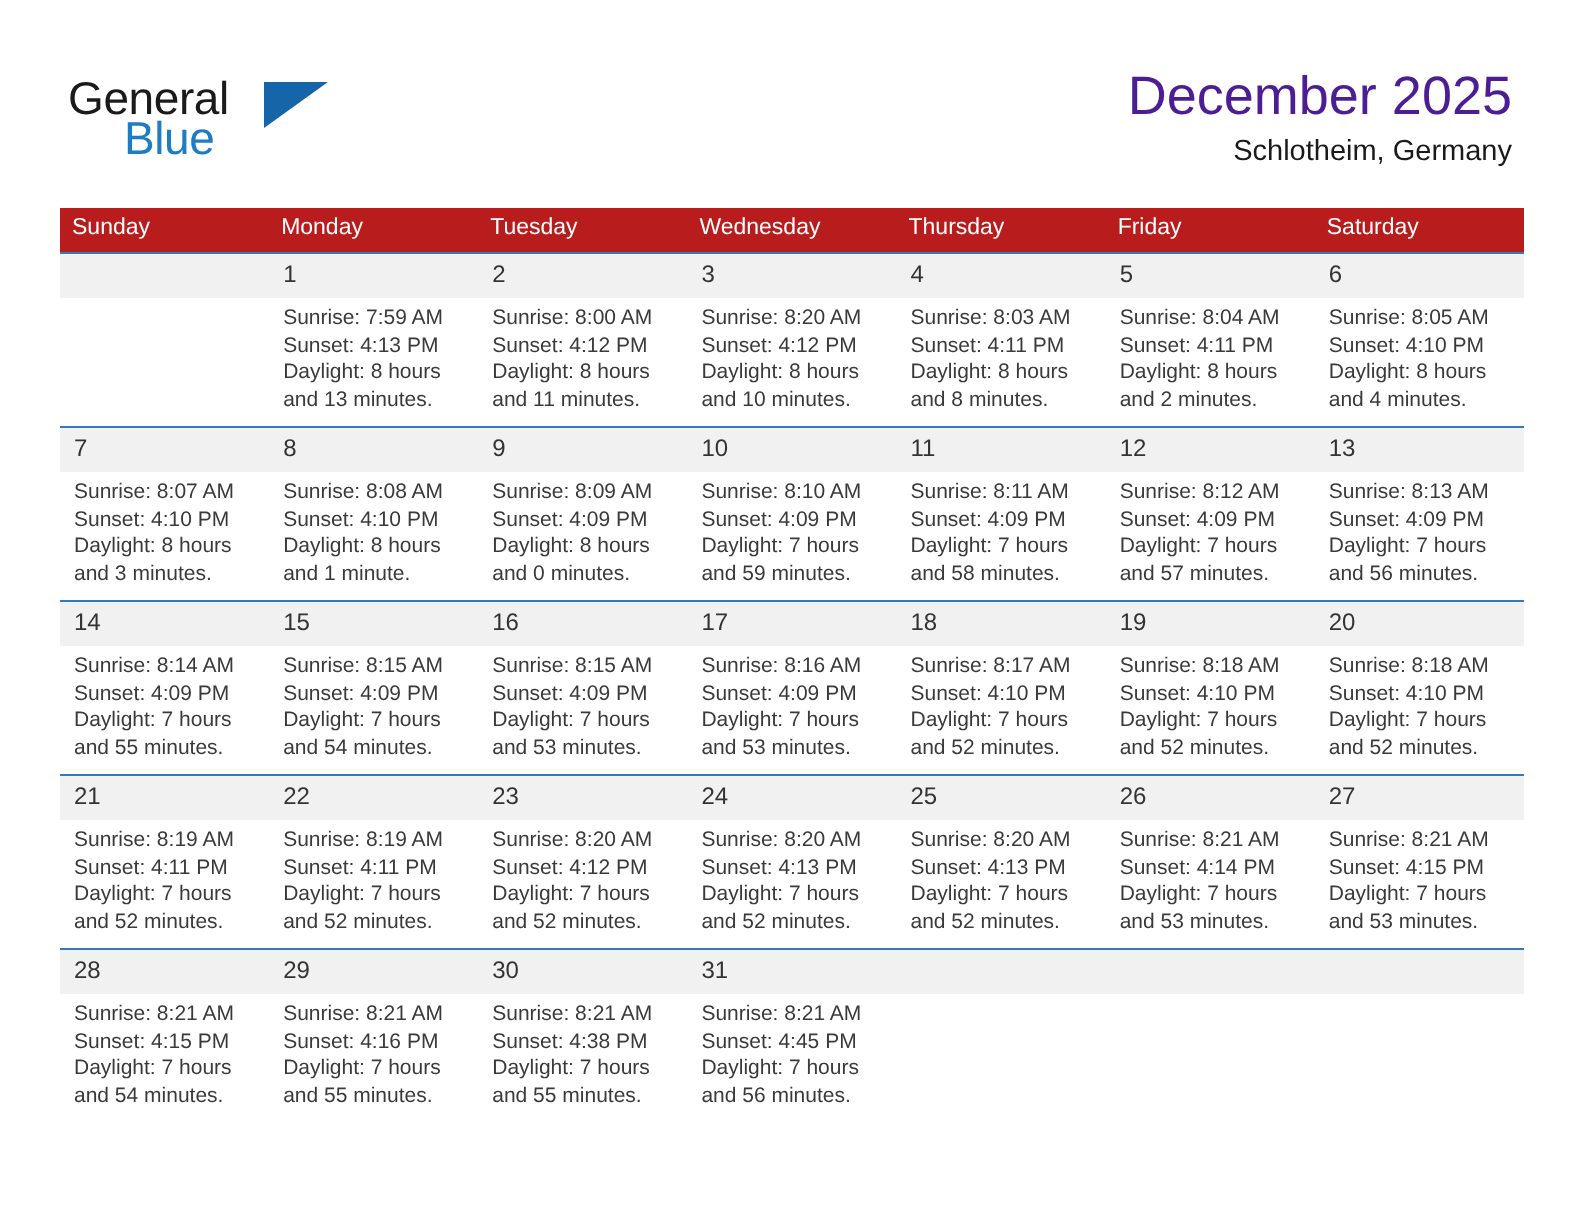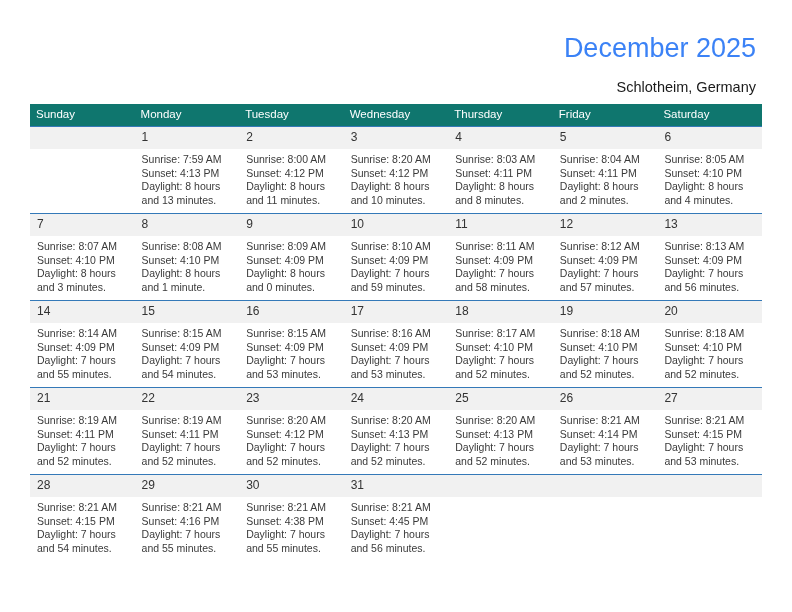--- a/index.html
+++ b/index.html
@@ -68,45 +68,45 @@
   }
 
   .title-block {
     position: absolute;
     right: 36px;
     top: 32px;
     text-align: right;
   }
   .cal-title {
     font-size: 27px;
-    color: #3b82f6;
+    color: #4c1d95;
     line-height: 33px;
     white-space: nowrap;
     font-weight: normal;
     margin: 0;
   }
   .cal-subtitle {
     font-size: 14.5px;
     color: #1a1a1a;
     line-height: 20px;
-    margin-top: 12px;
+    margin-top: 1px;
     white-space: nowrap;
   }
 
   
   .calendar {
     position: absolute;
     left: 30px;
     top: 104px;
     width: 732px;
     border-collapse: collapse;
     table-layout: fixed;
   }
   .calendar th {
-    background: #0f766e;
+    background: #b91c1c;
     color: #ffffff;
     font-size: 11.5px;
     font-weight: normal;
     text-align: left;
     padding: 4px 0 5px 6px;
     height: 12px;
     line-height: 13px;
     border: none;
   }
   .calendar td {
@@ -143,20 +143,25 @@
     background: #f1f1f1;
   }
 </style>
 </head>
 <body>
 
 <div class="page">
 
   <div class="top-bar">
 
+    <div class="brand">
+      <span class="brand-general">General</span>
+      <span class="brand-triangle"></span>
+      <span class="brand-blue">Blue</span>
+    </div>
 
     <div class="title-block">
       <h1 class="cal-title">December 2025</h1>
       <div class="cal-subtitle">Schlotheim, Germany</div>
     </div>
 
   </div>
 
   <table class="calendar">
     <thead>

